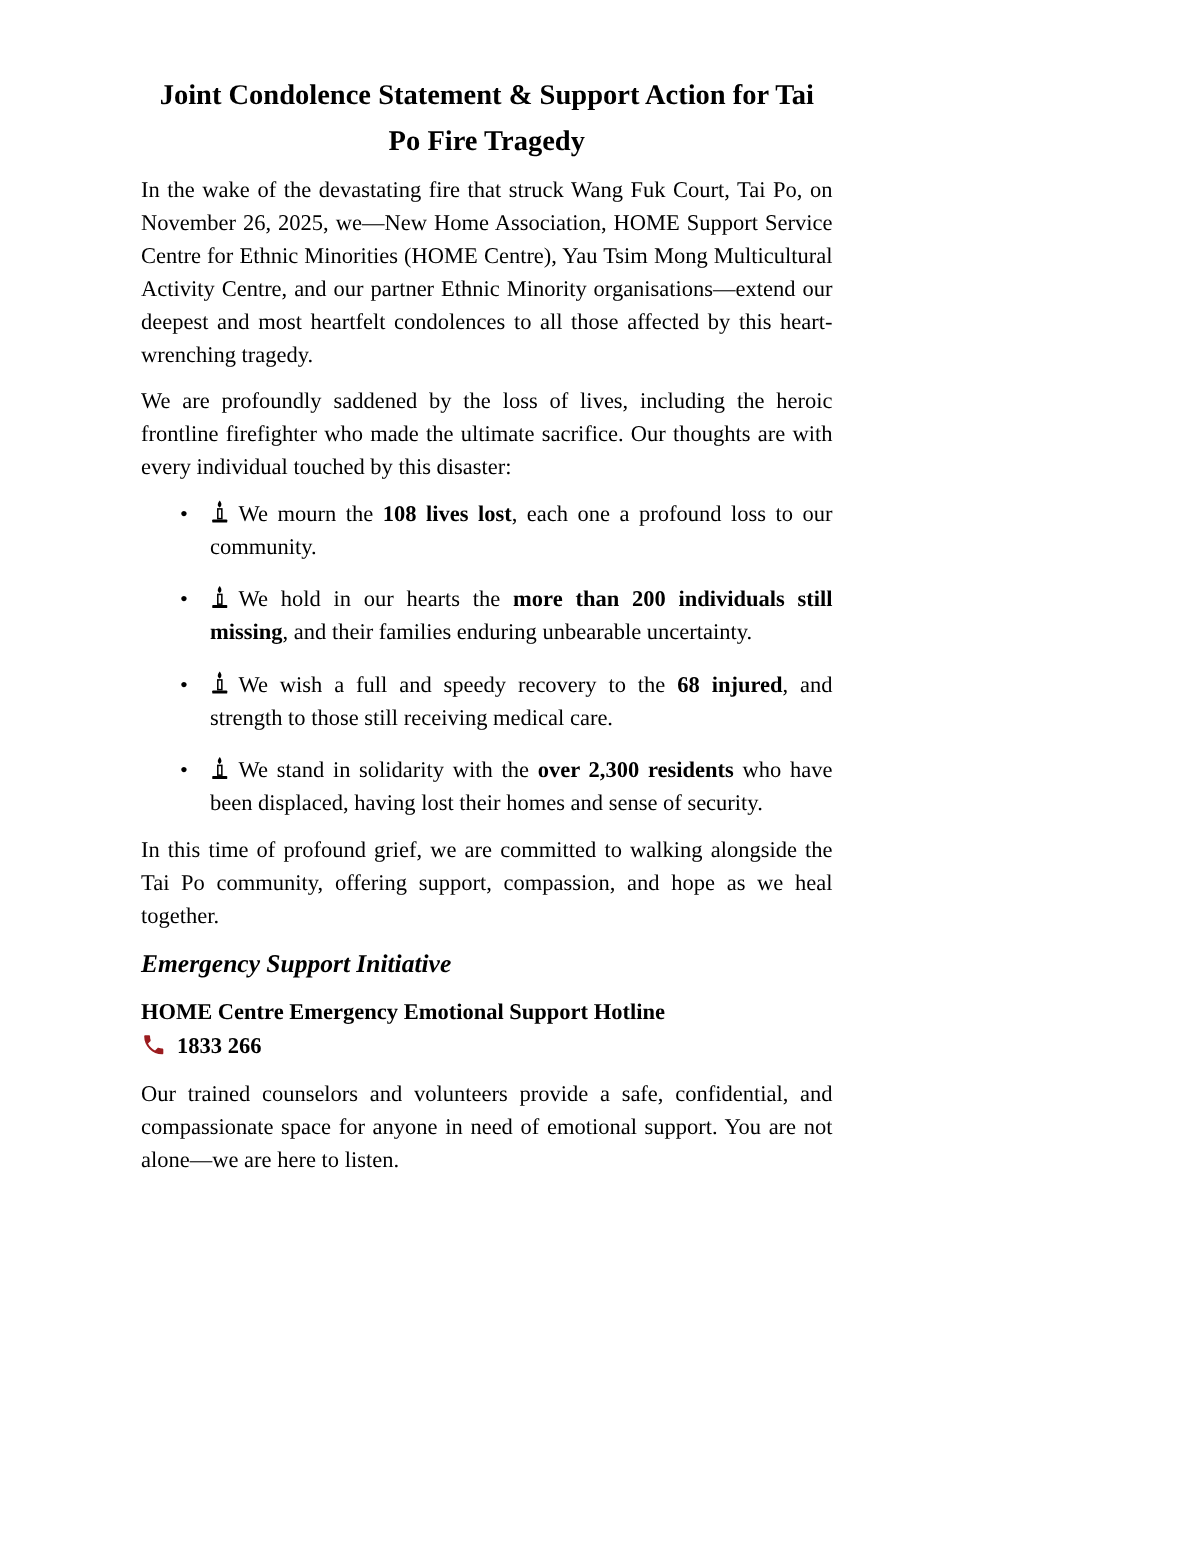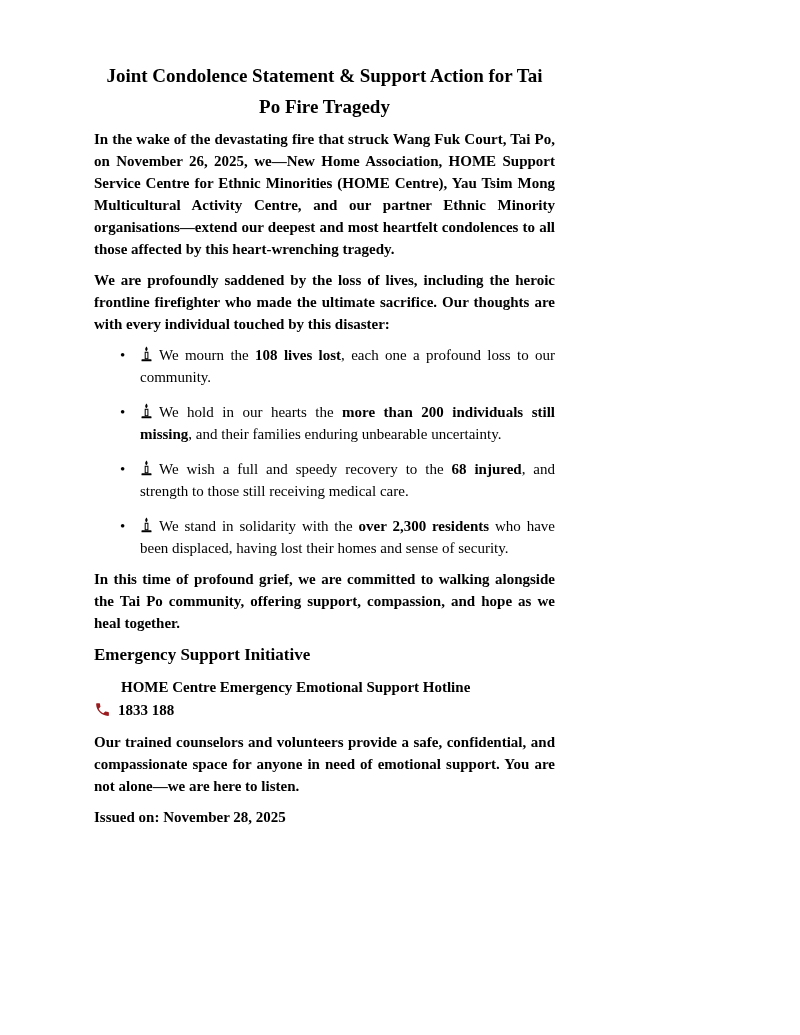--- a/index.html
+++ b/index.html
@@ -7,35 +7,34 @@
     width: 800px;
     height: 1035px;
     background: #ffffff;
     overflow: hidden;
     font-family: "Liberation Serif", "DejaVu Serif", serif;
     color: #000000;
   }
   .page {
     width: 648px;
     height: 1035px;
-    padding: 60px 93px 0 94px;
+    padding: 48px 93px 0 94px;
   }
   .doc-title {
     font-size: 19px;
     line-height: 31px;
     font-weight: bold;
     text-align: center;
     margin-bottom: 6px;
   }
   p.body-para {
     font-size: 15px;
     line-height: 22px;
     text-align: justify;
     margin-bottom: 9px;
-    font-weight: bold;
   }
   ul.memorial-list {
     list-style: none;
     margin: 0 0 9px 0;
   }
   ul.memorial-list li {
     position: relative;
     padding-left: 46px;
     font-size: 15px;
     line-height: 22px;
@@ -55,29 +54,29 @@
     width: 13px;
     height: 17px;
     vertical-align: -3px;
     margin-right: 6px;
   }
   .section-heading {
     font-size: 17px;
     line-height: 24px;
     font-weight: bold;
     margin-bottom: 9px;
+    font-style: italic;
   }
   .hotline-block {
     margin-bottom: 9px;
   }
   .hotline-name {
     font-size: 15px;
     line-height: 22px;
     font-weight: bold;
-    margin-left: 27px;
   }
   .hotline-number-line {
     font-size: 15px;
     line-height: 24px;
     font-weight: bold;
   }
   .phone-icon {
     display: inline-block;
     width: 17px;
     height: 17px;
@@ -135,22 +134,21 @@
   <p class="body-para">In this time of profound grief, we are committed to walking alongside the Tai Po community, offering support, compassion, and hope as we heal together.</p>
 
   <h2 class="section-heading">Emergency Support Initiative</h2>
 
 
   <div class="hotline-block">
     <div class="hotline-name">HOME Centre Emergency Emotional Support Hotline</div>
     <div class="hotline-number-line">
       <svg class="phone-icon" viewBox="0 0 24 24" aria-hidden="true">
         <path d="M6.62 10.79c1.44 2.83 3.76 5.14 6.59 6.59l2.2-2.2c.27-.27.67-.36 1.02-.24 1.12.37 2.33.57 3.57.57.55 0 1 .45 1 1V20c0 .55-.45 1-1 1-9.39 0-17-7.61-17-17 0-.55.45-1 1-1h3.5c.55 0 1 .45 1 1 0 1.25.2 2.45.57 3.57.11.35.03.74-.25 1.02l-2.2 2.2z" fill="#9b1c1f"></path>
-      </svg><span>1833 188</span>
+      </svg><span>1833 266</span>
     </div>
   </div>
 
 
   <p class="body-para">Our trained counselors and volunteers provide a safe, confidential, and compassionate space for anyone in need of emotional support. You are not alone—we are here to listen.</p>
 
-  <p class="body-para">Issued on: November 28, 2025</p>
 
 </div>
 
 </body></html>

